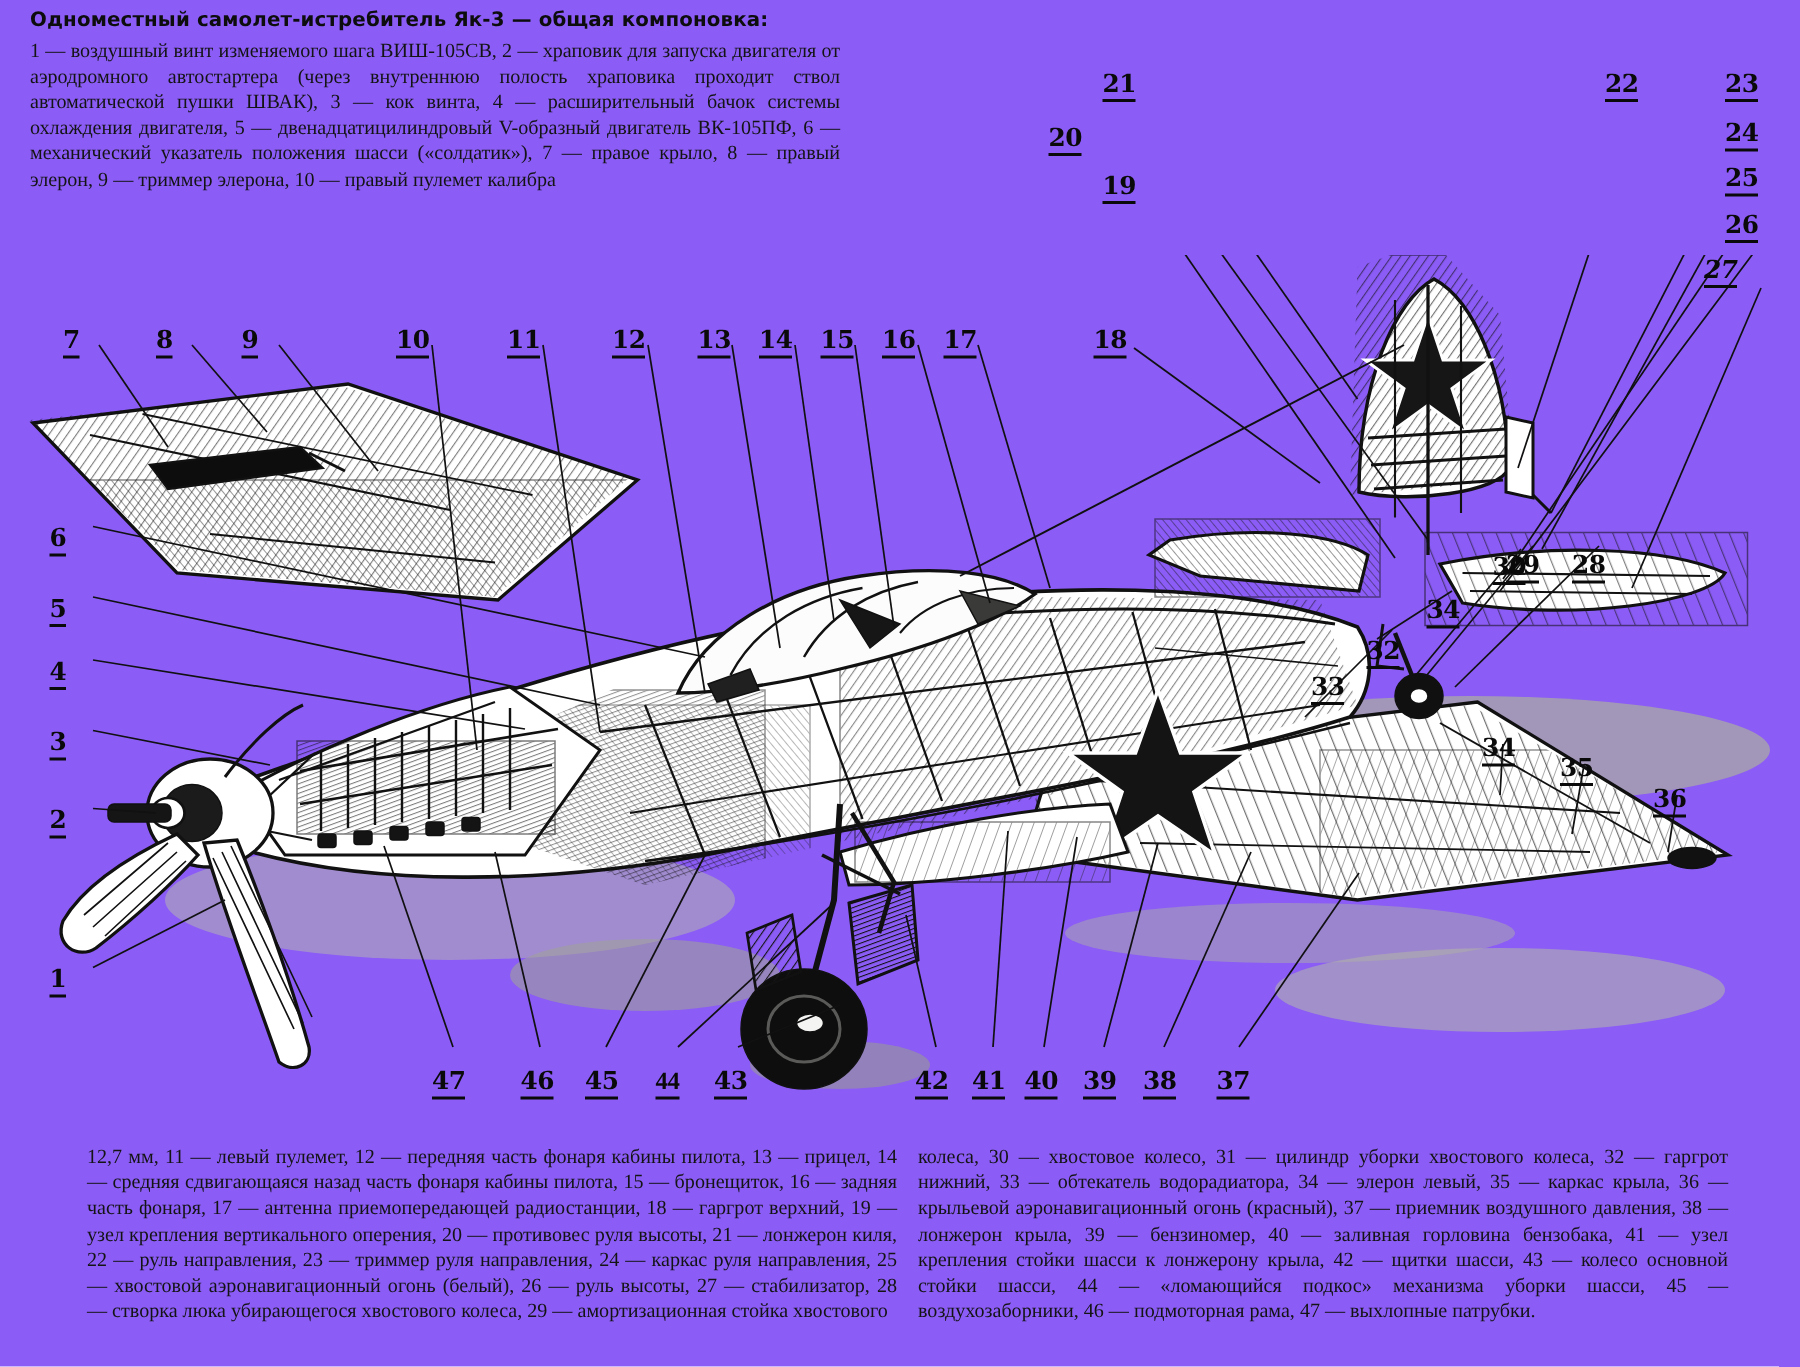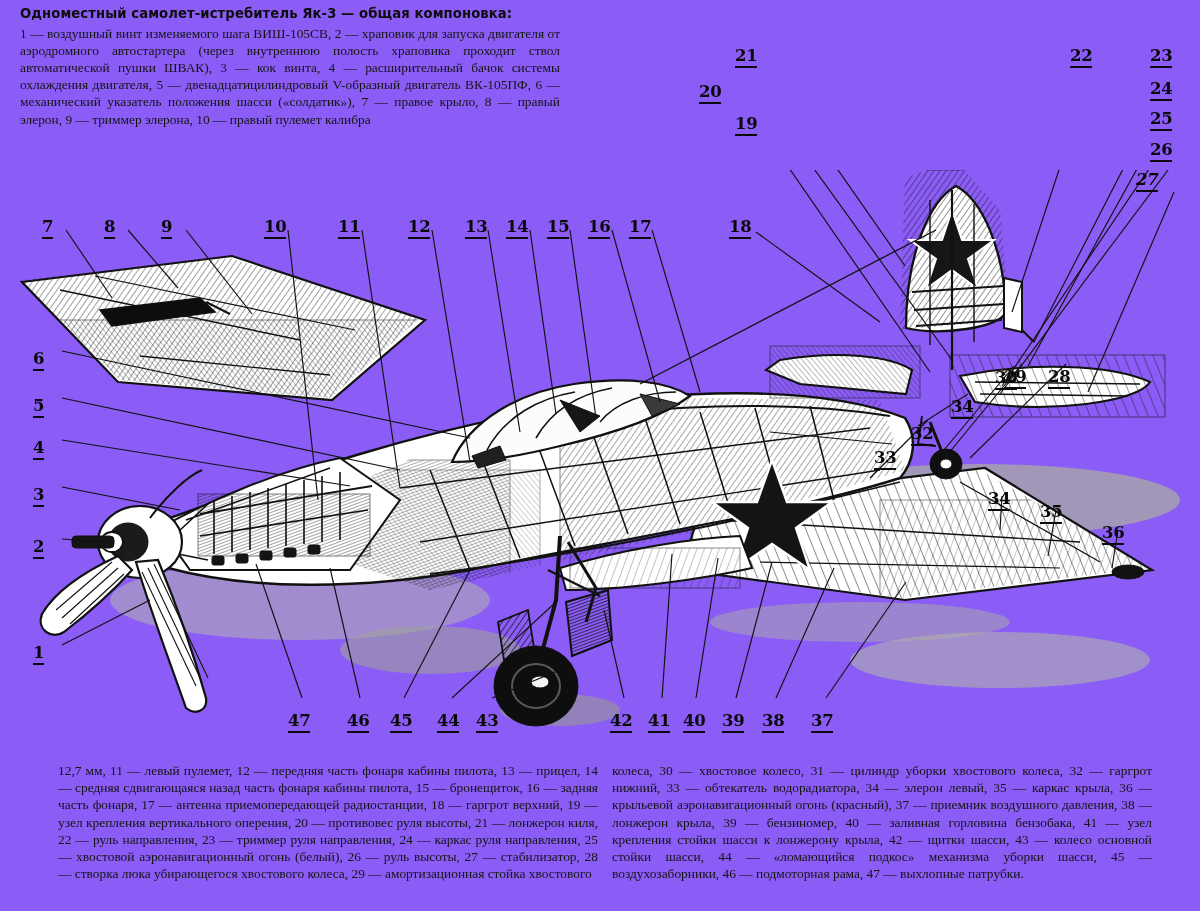--- a/index.html
+++ b/index.html
@@ -413,21 +413,21 @@
       <div class="callout" style="left: 988px; top: 491px;">34</div>
       <div class="callout" style="left: 1040px; top: 504px;">35</div>
       <div class="callout" style="left: 1102px; top: 525px;">36</div>
       <div class="callout" style="left: 811px; top: 713px;">37</div>
       <div class="callout" style="left: 762px; top: 713px;">38</div>
       <div class="callout" style="left: 722px; top: 713px;">39</div>
       <div class="callout" style="left: 683px; top: 713px;">40</div>
       <div class="callout" style="left: 648px; top: 713px;">41</div>
       <div class="callout" style="left: 610px; top: 713px;">42</div>
       <div class="callout" style="left: 476px; top: 713px;">43</div>
-      <div class="callout" style="left: 437px; top: 713px;">44</div>
+      <div class="callout" style="left: 437px; top: 713px; font-family: Liberation Serif, serif;">44</div>
       <div class="callout" style="left: 390px; top: 713px; text-align: center;">45</div>
       <div class="callout" style="left: 347px; top: 713px;">46</div>
       <div class="callout" style="left: 288px; top: 713px;">47</div>
     </div>
 
   <div id="caption">
     <div class="caption-col" id="caption-col-left">
       <p>12,7 мм, 11 — левый пулемет, 12 — передняя часть фонаря кабины пилота, 13 — прицел, 14 — средняя сдвигающаяся назад часть фонаря кабины пилота, 15 — бронещиток, 16 — задняя часть фонаря, 17 — антенна приемопередающей радиостанции, 18 — гаргрот верхний, 19 — узел крепления вертикального оперения, 20 — противовес руля высоты, 21 — лонжерон киля, 22 — руль направления, 23 — триммер руля направления, 24 — каркас руля направления, 25 — хвостовой аэронавигационный огонь (белый), 26 — руль высоты, 27 — стабилизатор, 28 — створка люка убирающегося хвостового колеса, 29 — амортизационная стойка хвостового</p>
     </div>
     <div class="caption-col" id="caption-col-right">

